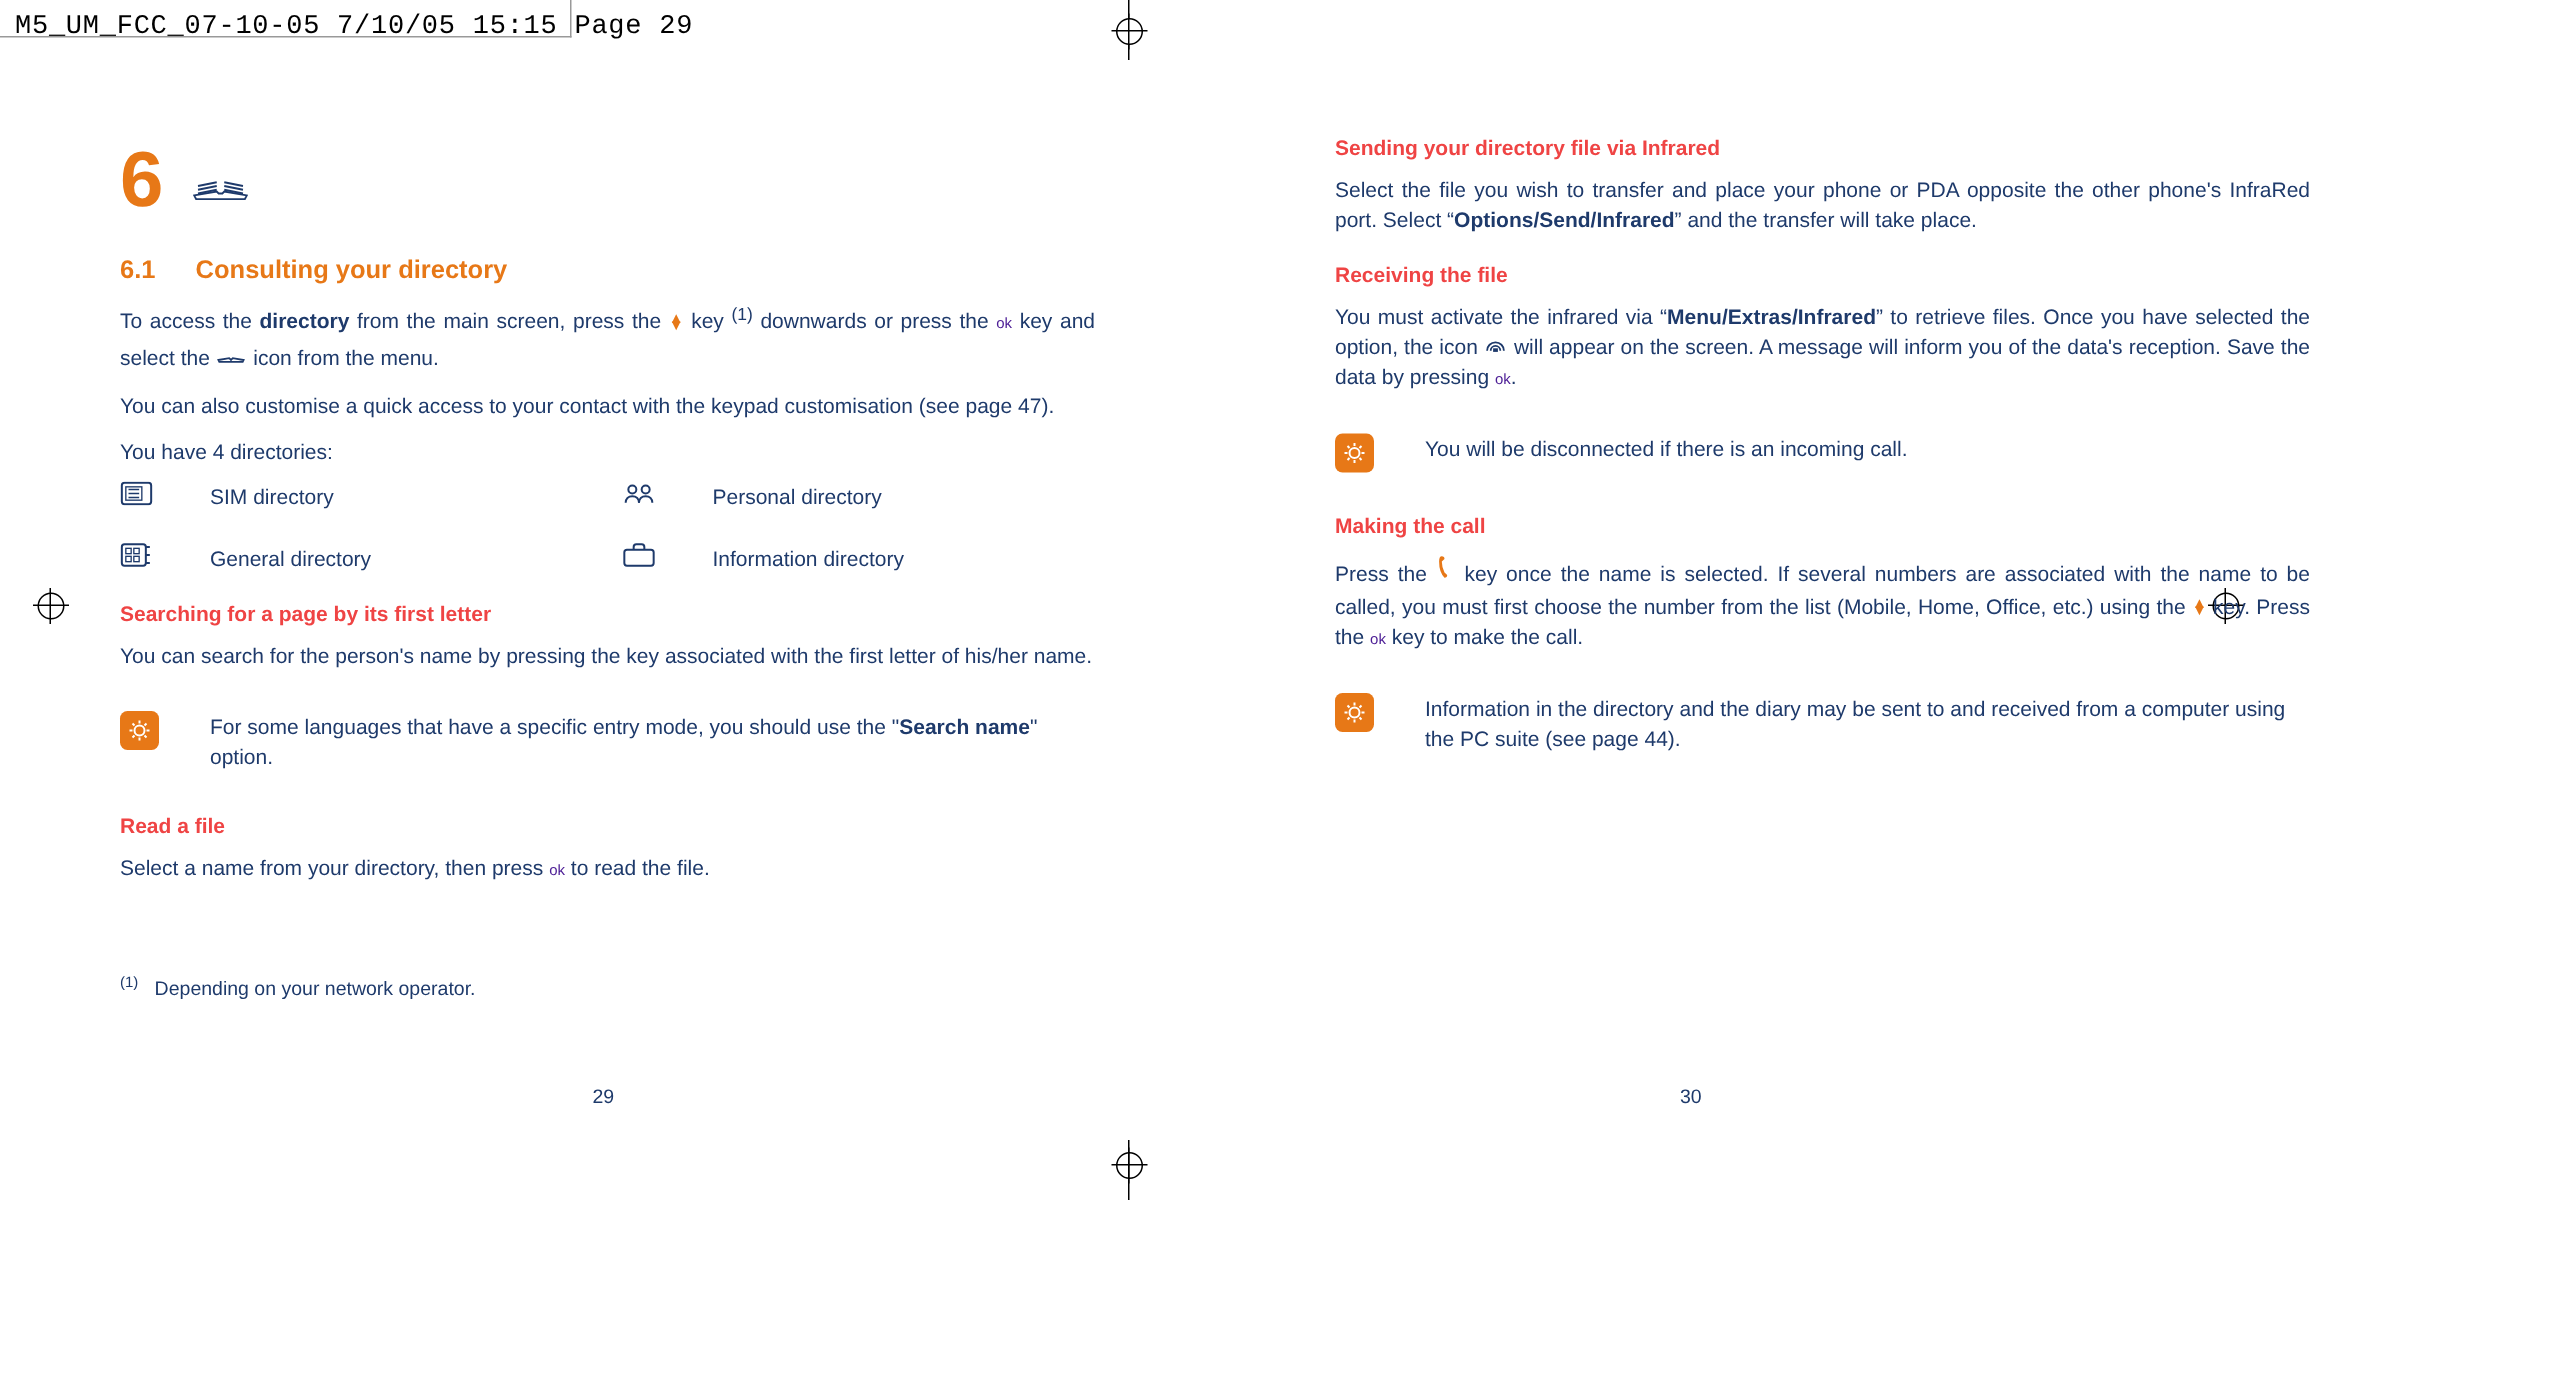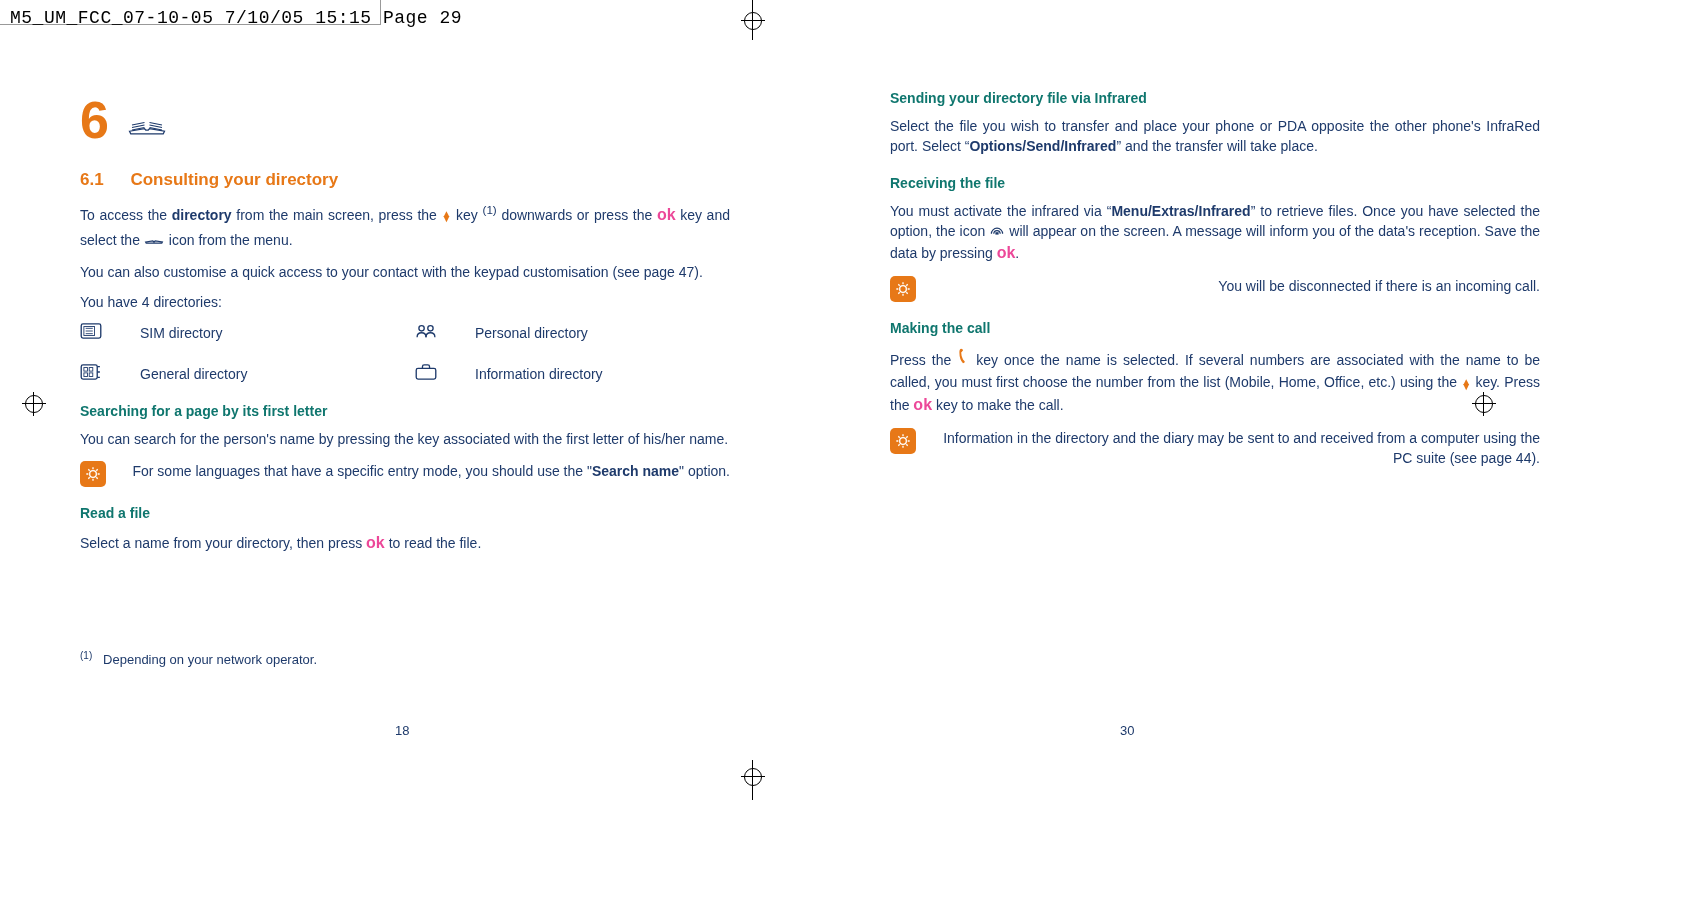--- a/index.html
+++ b/index.html
@@ -67,49 +67,48 @@
     white-space: nowrap;
   }
   h2.section {
     font-size: 17px;
     font-weight: bold;
     color: #e77817;
     margin: 16px 0 12px 0;
   }
   h2.section .secnum { color: #e77817; margin-right: 22px; }
   p { color: #1e3a6b; margin: 10px 0; line-height: 1.45; text-align: justify; }
-  .ok { color: #ec4899; font-weight: bold; font-style: normal; font-size: 16px; }
+  .ok { color: #4c1d95; font-weight: normal; font-style: normal; font-size: 10px; }
   .updown { color: #e77817; font-weight: bold; display:inline-block; line-height:0.5; font-size:10px; vertical-align:middle;}
   .updown .up { display:block; }
   .updown .dn { display:block; }
   .dir-grid {
     display: grid;
     grid-template-columns: 40px 1fr 40px 1fr;
     row-gap: 12px;
     column-gap: 10px;
     margin: 10px 0;
     align-items: center;
     gap: 20px;
   }
   .dir-icon {
     font-size: 18px;
     color: #1e3a6b;
   }
   .subhead {
     font-weight: bold;
     margin-top: 18px;
     margin-bottom: 8px;
-    color: #0f766e;
+    color: #ef4444;
   }
   .tip-row {
     display: flex;
     align-items: flex-start;
-    gap: 18px;
-    margin: 12px 0;
-    text-align: right;
+    gap: 34px;
+    margin: 27px 0;
   }
   .tip-icon {
     width: 26px;
     height: 26px;
     background: #e77817;
     border-radius: 5px;
     color: #fff;
     display: flex;
     align-items: center;
     justify-content: center;
@@ -288,15 +287,15 @@
             <path d="M12 2v3M12 19v3M2 12h3M19 12h3M5 5l2 2M17 17l2 2M19 5l-2 2M5 19l2-2" stroke="#fff" stroke-width="2"></path>
           </svg>
       </div>
       <div class="tip-text">Information in the directory and the diary may be sent to and received from a computer using the PC suite (see page 44).</div>
     </div>
   </div>
 
 </div>
 
 <div class="footer-nums">
-  <span class="fn-29">18</span>
+  <span class="fn-29">29</span>
   <span class="fn-30">30</span>
 </div>
 
 </body></html>

